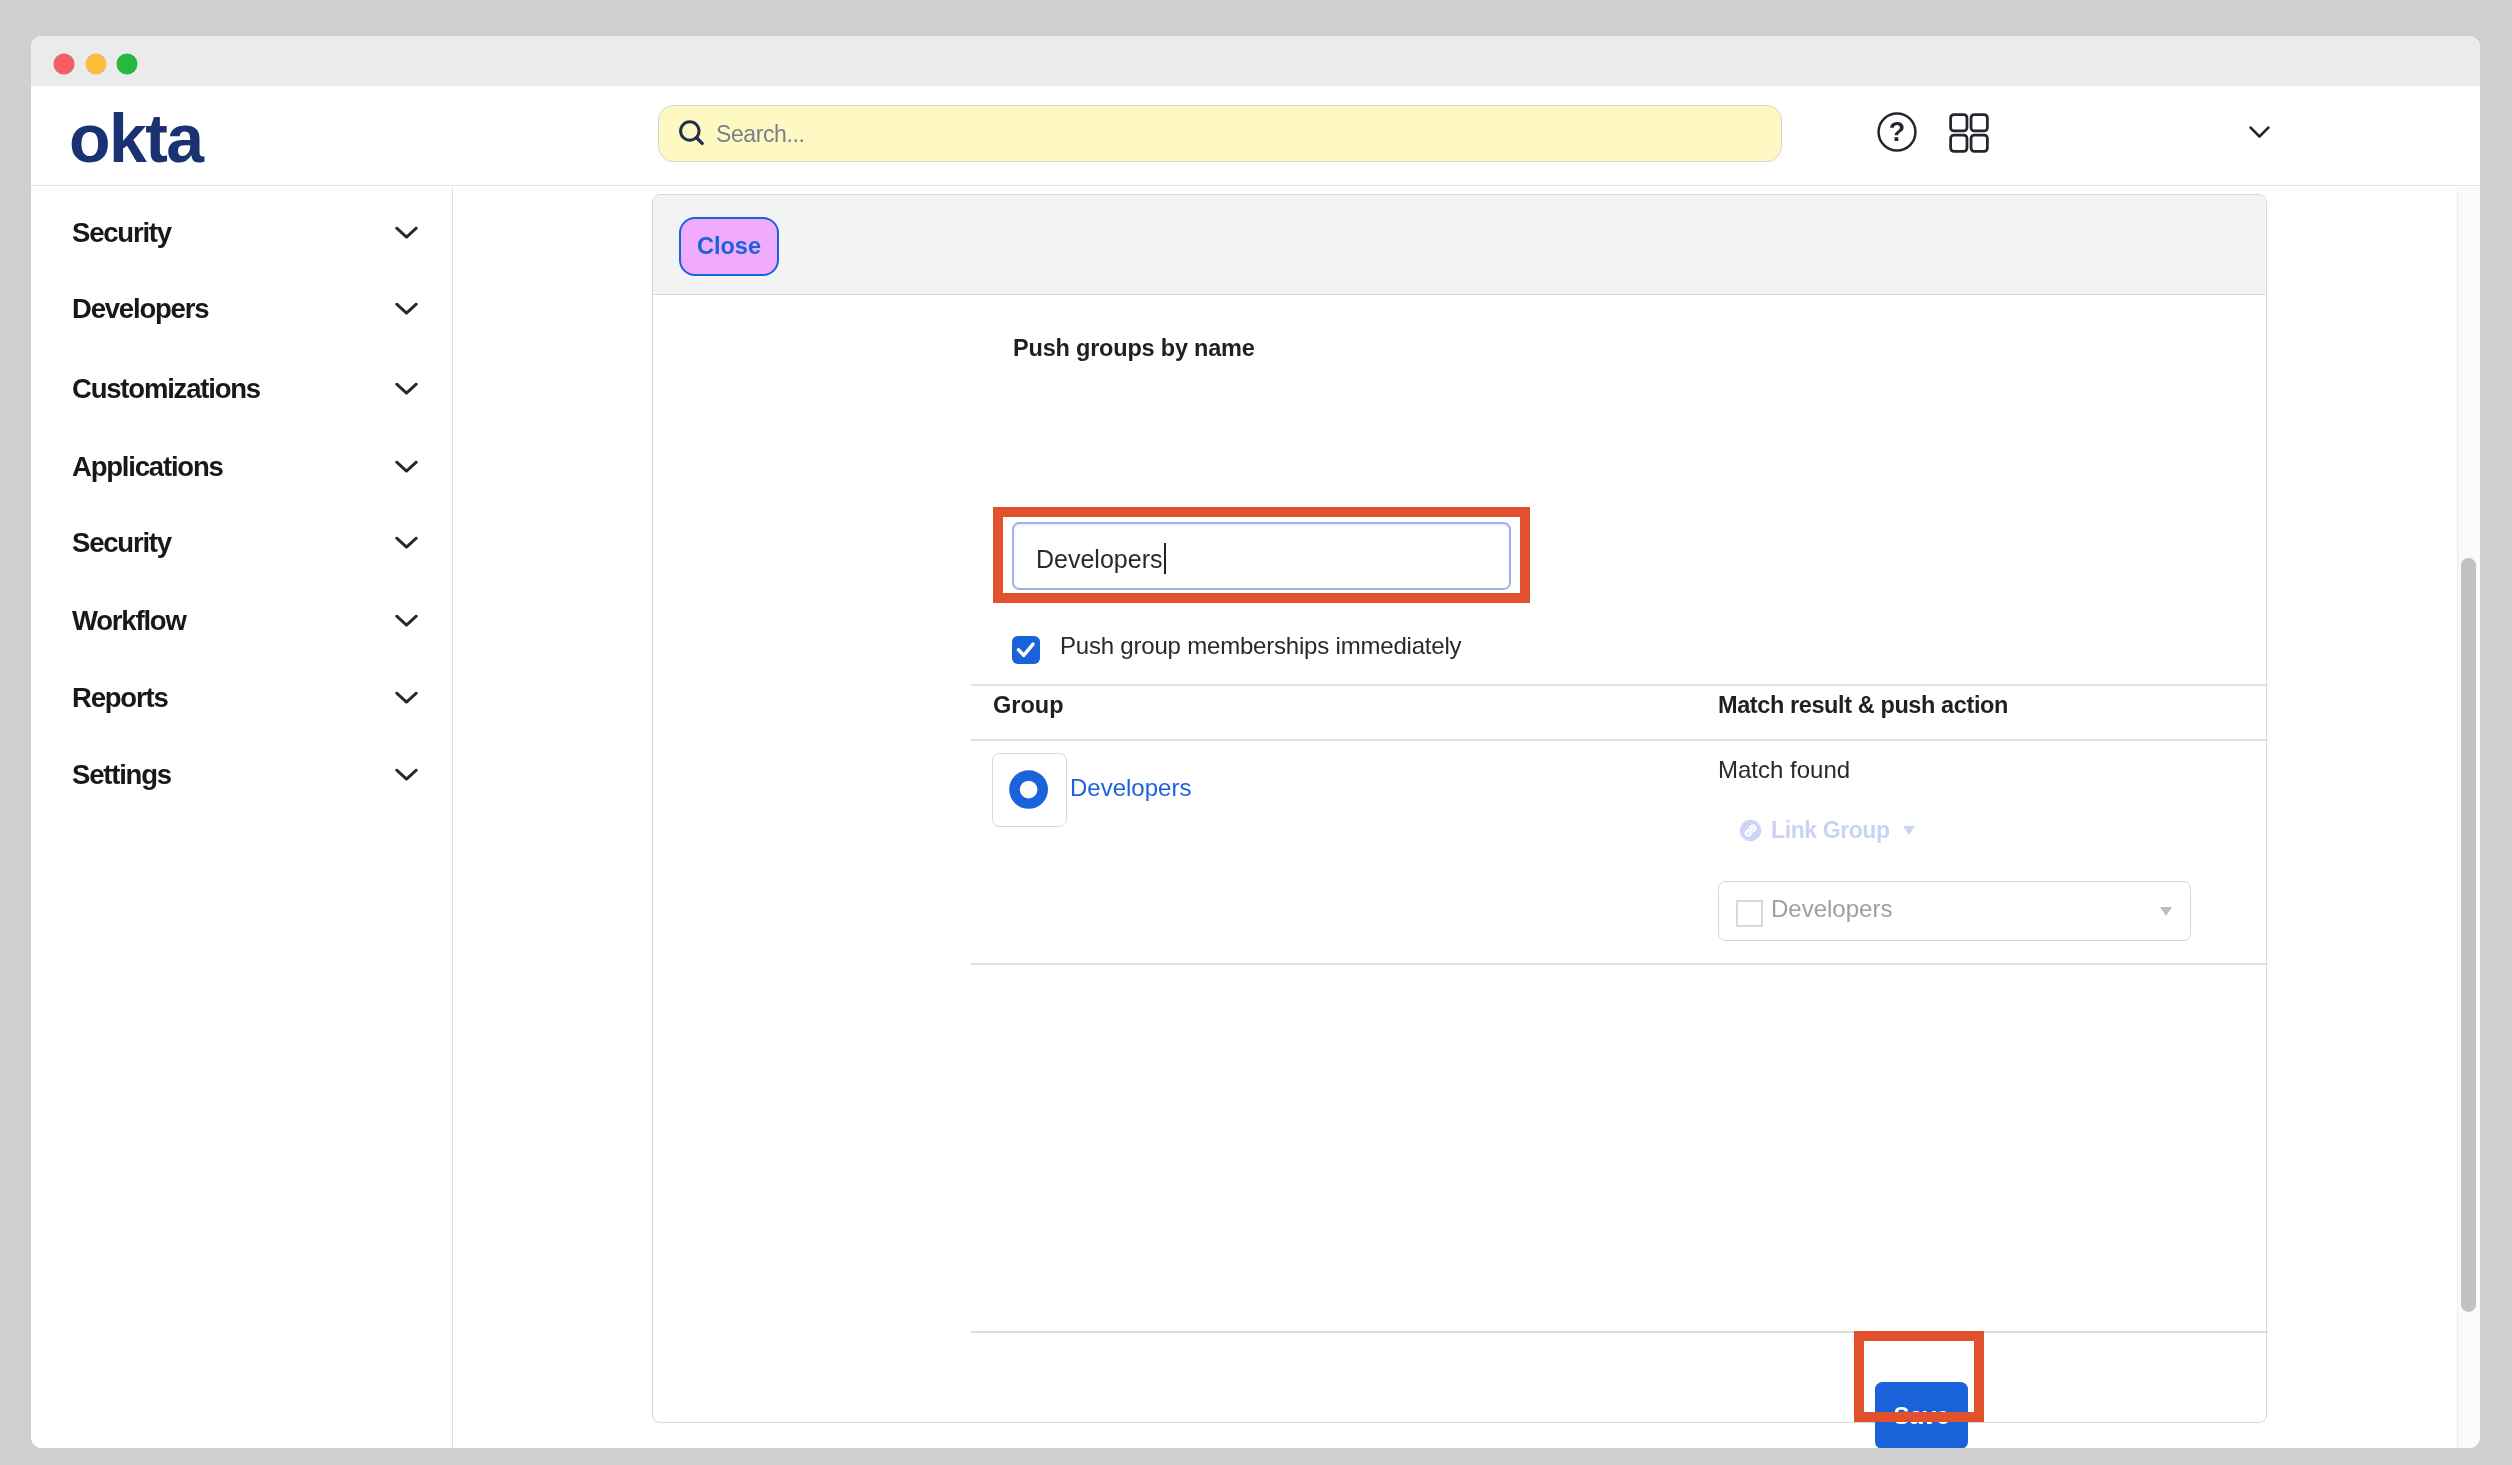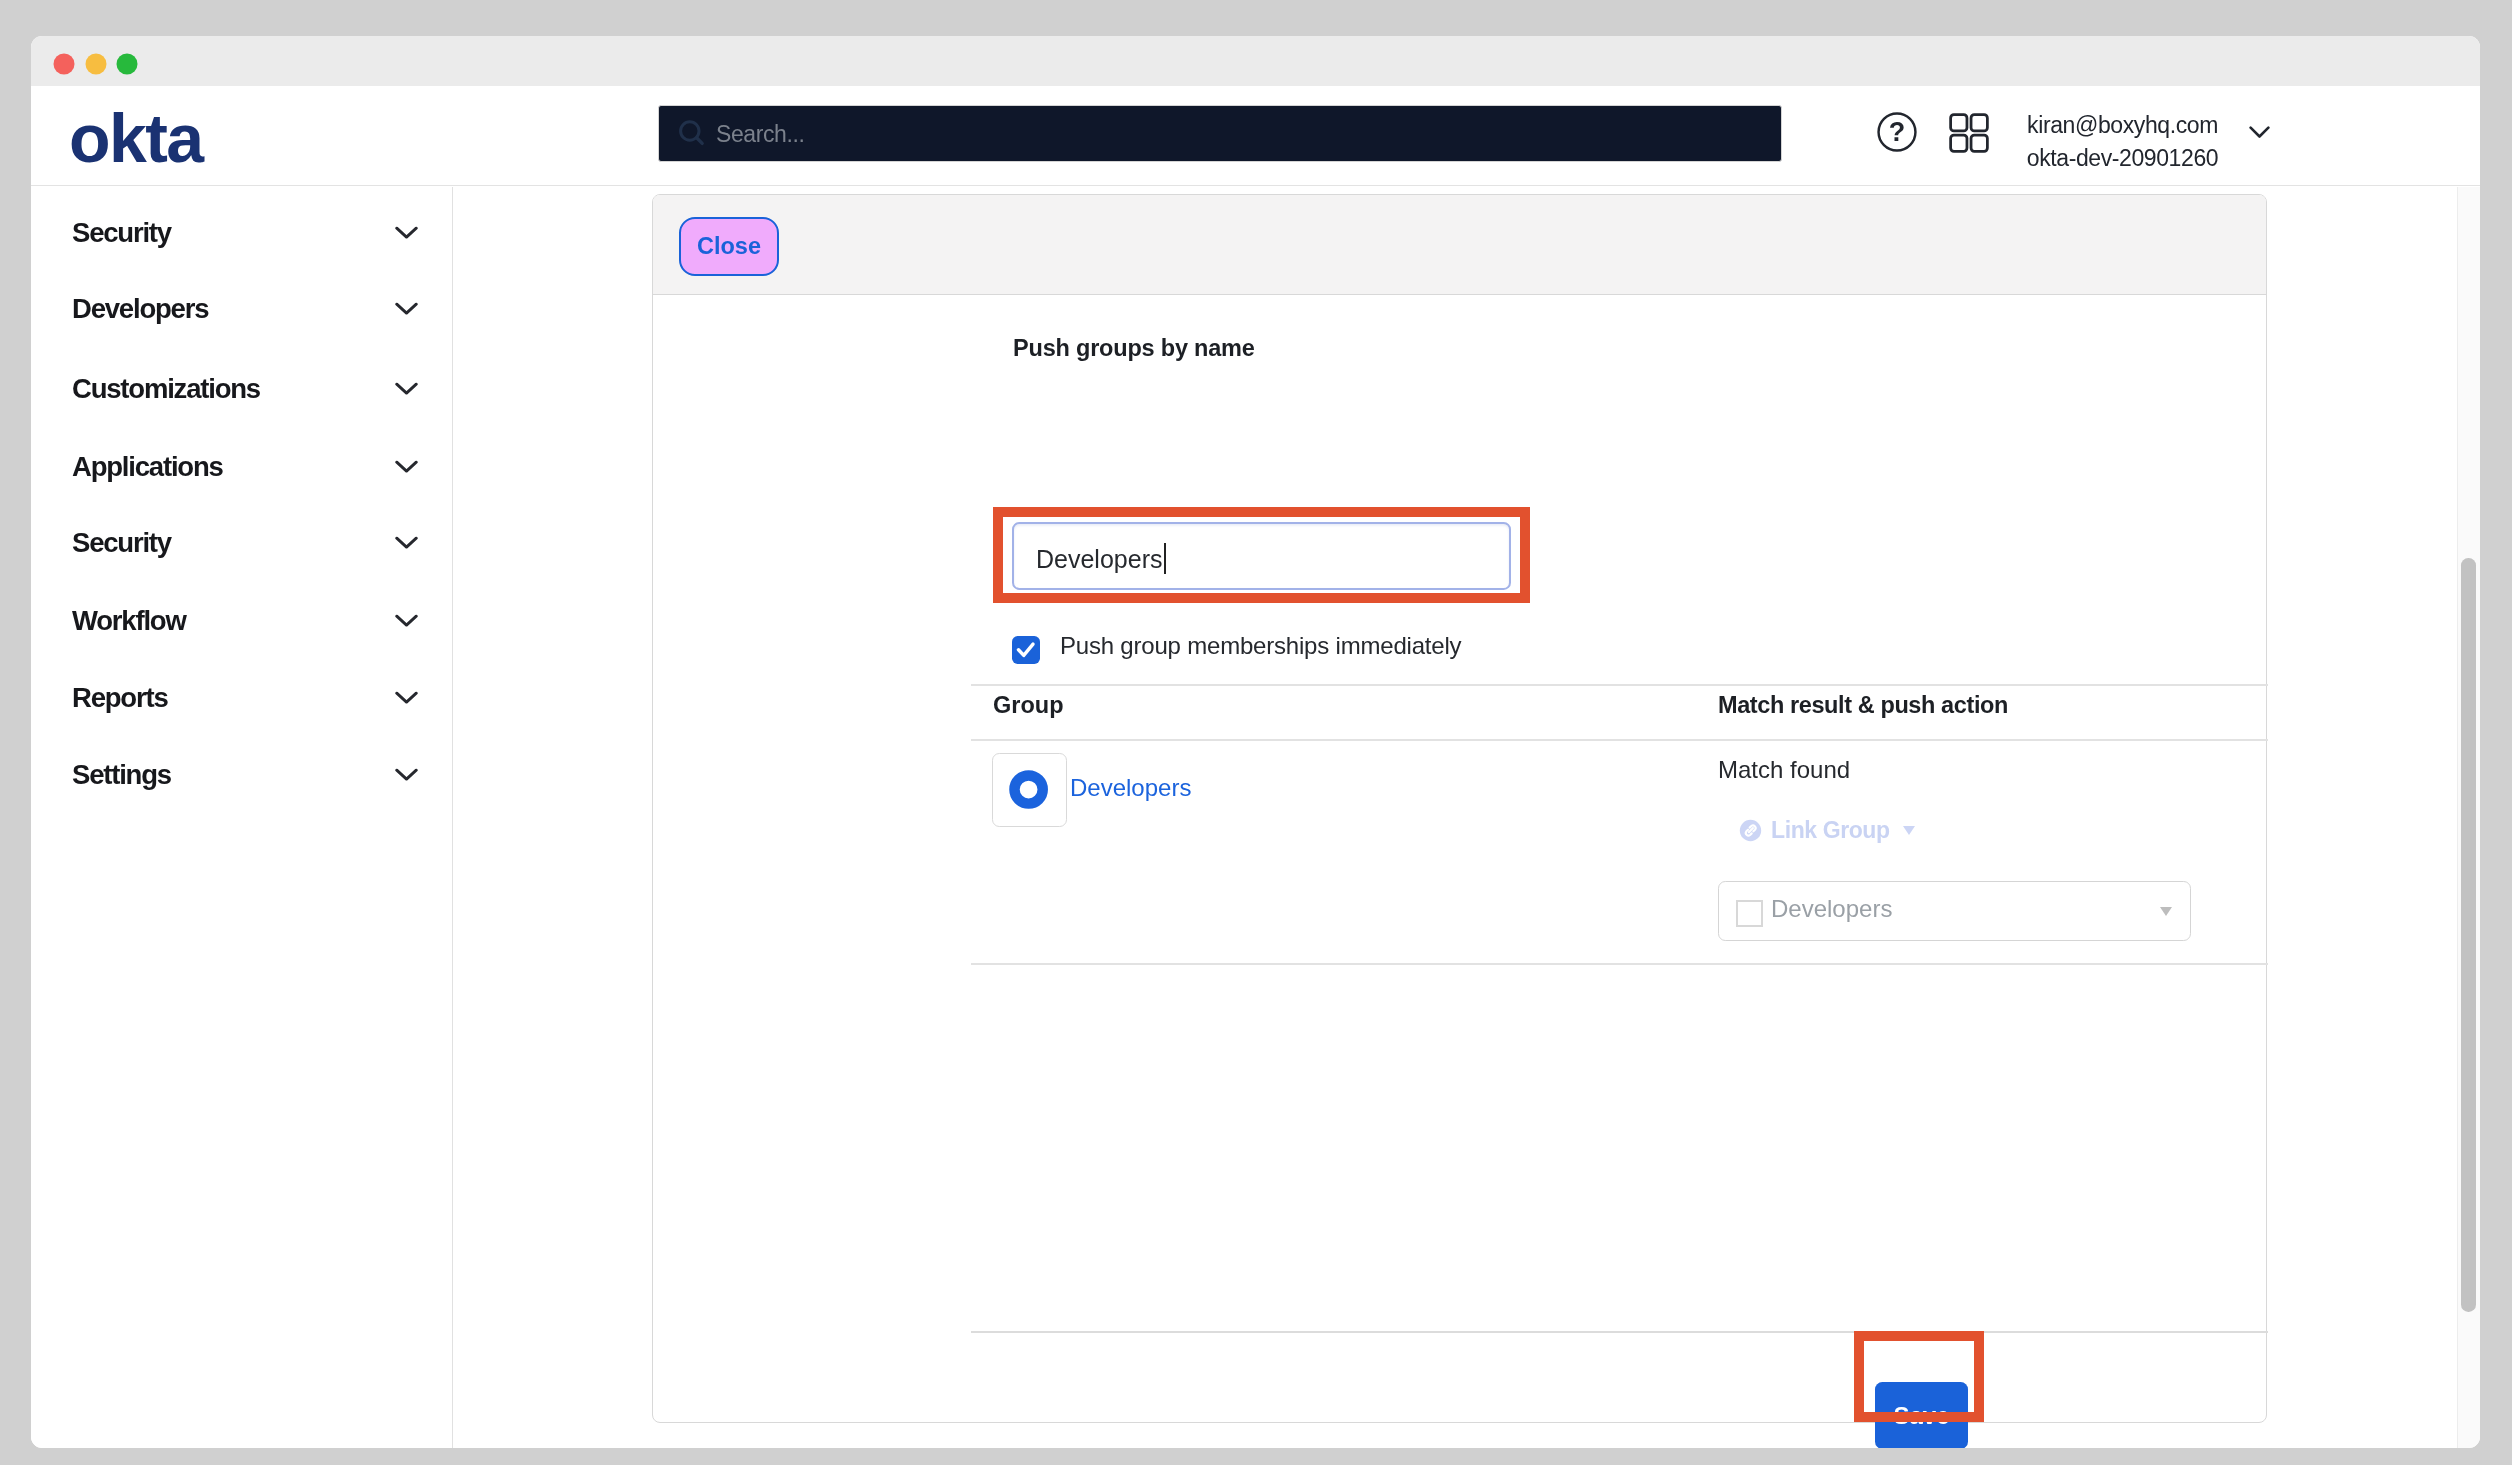--- a/index.html
+++ b/index.html
@@ -5,21 +5,21 @@
   * { margin:0; padding:0; box-sizing:border-box; }
   html,body { width:2512px; height:1466px; background:#d0d0d0; font-family:"Liberation Sans", sans-serif; position:relative; overflow:hidden; }
   .window { position:absolute; left:31px; top:36px; width:2449px; height:1412px; background:#fff; border-radius:11.3px; overflow:hidden; }
   .titlebar { position:absolute; left:0; top:0; width:100%; height:50px; background:#ebebeb; }
   .dot { position:absolute; top:28px; width:21px; height:21px; border-radius:50%; transform:translate(-50%,-50%); }
   .dot.r { left:33px; background:#f4615c; }
   .dot.y { left:65px; background:#f7bd40; }
   .dot.g { left:96px; background:#27b93c; }
   .header { position:absolute; left:0; top:50px; width:100%; height:100px; background:#fff; border-bottom:1.6px solid #e3e3e3; }
   .logo { position:absolute; left:38px; top:18px; color:#1a3272; font-weight:bold; font-size:68px; letter-spacing:-1.6px; line-height:68px; }
-  .search { position:absolute; left:627px; top:18.6px; width:1124px; height:57px; border:1.6px solid #d4d4d4; border-radius:3px; background:#0f172a; }
+  .search { position:absolute; left:627px; top:18.6px; width:1124px; height:57px; border:1.6px solid #d4d4d4; border-radius:15px; background:#fef9c3; }
   .search svg { position:absolute; left:18px; top:13px; }
   .search .ph { position:absolute; left:57px; top:15.4px; font-size:23px; letter-spacing:-0.4px; color:#7b818c; }
   .hicon { position:absolute; top:27.5px; }
   .useremail { position:absolute; left:1970px; top:23px; width:243px; text-align:center; font-size:23px; letter-spacing:-0.4px; color:#22262e; line-height:33px; white-space:nowrap; }
   .sidebar { position:absolute; left:0; top:151px; width:422px; height:1262px; background:#fff; border-right:1.6px solid #e1e1e1; }
   .navitem { position:absolute; left:41px; transform:translateY(-50%); font-size:27.5px; font-weight:bold; color:#17181c; letter-spacing:-1.2px; }
   .navchev { position:absolute; left:364px; transform:translateY(-50%); }
   .panel { position:absolute; left:621px; top:158px; width:1615px; height:1229px; background:#fff; border:1.6px solid #d8d8d8; border-radius:8px; }
   .phead { position:absolute; left:0; top:0; width:100%; height:100px; background:#f4f3f3; border-bottom:1.6px solid #d8d8d8; border-radius:6.5px 6.5px 0 0; }
   .closebtn { position:absolute; left:26px; top:22px; width:100px; height:59px; border:2.4px solid #1a62d9; border-radius:16px; background:#f0abfc; color:#1a62d9; font-size:23.5px; font-weight:bold; text-align:center; line-height:55px; }
@@ -80,21 +80,20 @@
         <text x="24.5" y="36" font-size="33" font-weight="bold" font-family="Liberation Sans" fill="#22262e" text-anchor="middle">?</text>
       </svg>
     <svg class="hicon" style="left:1918px;top:27px;" width="40" height="40" viewBox="0 0 49 49">
         <g fill="none" stroke="#22262e" stroke-width="3.4">
           <rect x="2" y="2" width="20" height="20" rx="4"></rect>
           <rect x="27" y="2" width="20" height="20" rx="4"></rect>
           <rect x="2" y="27" width="20" height="20" rx="4"></rect>
           <rect x="27" y="27" width="20" height="20" rx="4"></rect>
         </g>
       </svg>
-    <div class="useremail">kiran@boxyhq.com<br>okta-dev-20901260</div>
     <svg class="hicon" style="left:2218px;top:40px;" width="21" height="13" viewBox="0 0 26 16">
         <polyline points="2,2 13,13 24,2" fill="none" stroke="#22262e" stroke-width="3.2" stroke-linecap="round" stroke-linejoin="round"></polyline>
       </svg>
   </div>
   <div class="sidebar"></div>
 
   <div class="navitem" style="top:197px;">Security</div>
   <svg class="navchev" style="top:197px;" width="23" height="13" viewBox="0 0 28 16">
       <polyline points="2,2 14,13 26,2" fill="none" stroke="#26282e" stroke-width="3.6" stroke-linecap="round" stroke-linejoin="round"></polyline>
     </svg>

